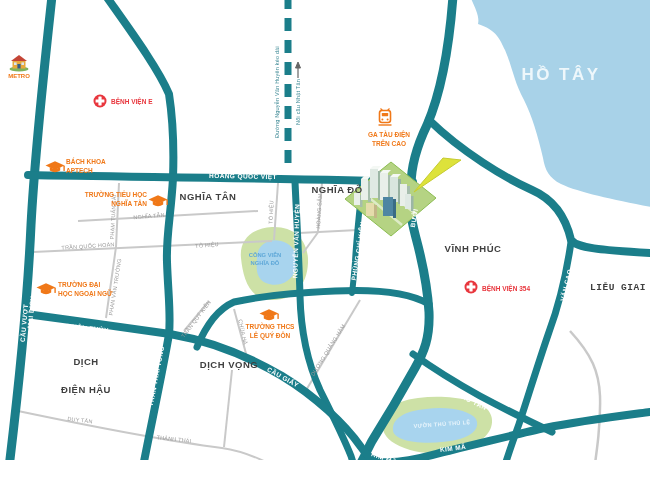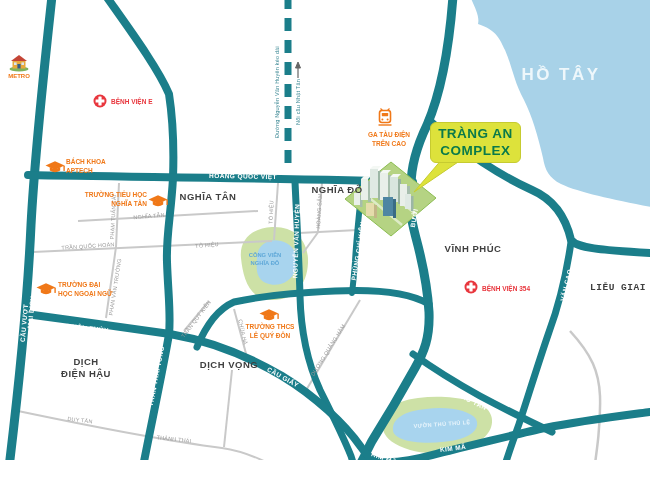--- a/index.html
+++ b/index.html
@@ -2,21 +2,21 @@
 <html><head>
 <meta charset="utf-8">
 <style>
   html,body{margin:0;padding:0;background:#ffffff;}
   .map{position:relative;width:650px;height:460px;background:#fff;overflow:hidden;
        font-family:"Liberation Sans",sans-serif;}
   .map svg{position:absolute;left:0;top:0;}
   .lbl{position:absolute;white-space:nowrap;}
   .area{font-weight:bold;color:#3f3f3f;font-size:9.5px;letter-spacing:.5px;}
   .area-multi{text-align:center;line-height:1.25;}
-  .area-multi span{display:block;}
+  .area-multi span{display:block;margin-top:16px;}
   .lake-label{font-weight:bold;color:#eef7fb;font-size:17px;letter-spacing:2.5px;}
   .rlabel{color:#ffffff;font-weight:bold;font-size:6.5px;letter-spacing:.4px;}
   .mlabel{color:#9a9a9a;font-size:5.5px;letter-spacing:.2px;}
   .dlabel{color:#3a8793;font-size:5.5px;letter-spacing:.2px;}
   .poi{color:#f07818;font-weight:bold;font-size:6.5px;line-height:1.35;}
   .poi span{display:block;}
   .poi.center{text-align:center;}
   .poi.right{text-align:right;}
   .poi-red{color:#e8363d;font-weight:bold;font-size:6.5px;}
   .park-label{color:#5fa8d8;font-weight:bold;font-size:5.8px;text-align:center;line-height:1.3;}
@@ -215,18 +215,14 @@
   <div class="lbl poi center" style="left:270px;top:332px;transform:translate(-50%,-50%);">
     <span>TRƯỜNG THCS</span>
     <span>LÊ QUÝ ĐÔN</span>
   </div>
   <div class="lbl poi center" style="left:389px;top:140px;transform:translate(-50%,-50%);">
     <span>GA TÀU ĐIỆN</span>
     <span>TRÊN CAO</span>
   </div>
   <div class="lbl poi-red" style="left:482px;top:288px;transform:translate(0,-50%);">BỆNH VIỆN 354</div>
 
-  <div class="callout">
-    <span>TRÀNG AN</span>
-    <span>COMPLEX</span>
-  </div>
 
 </div>
 
 </body></html>

